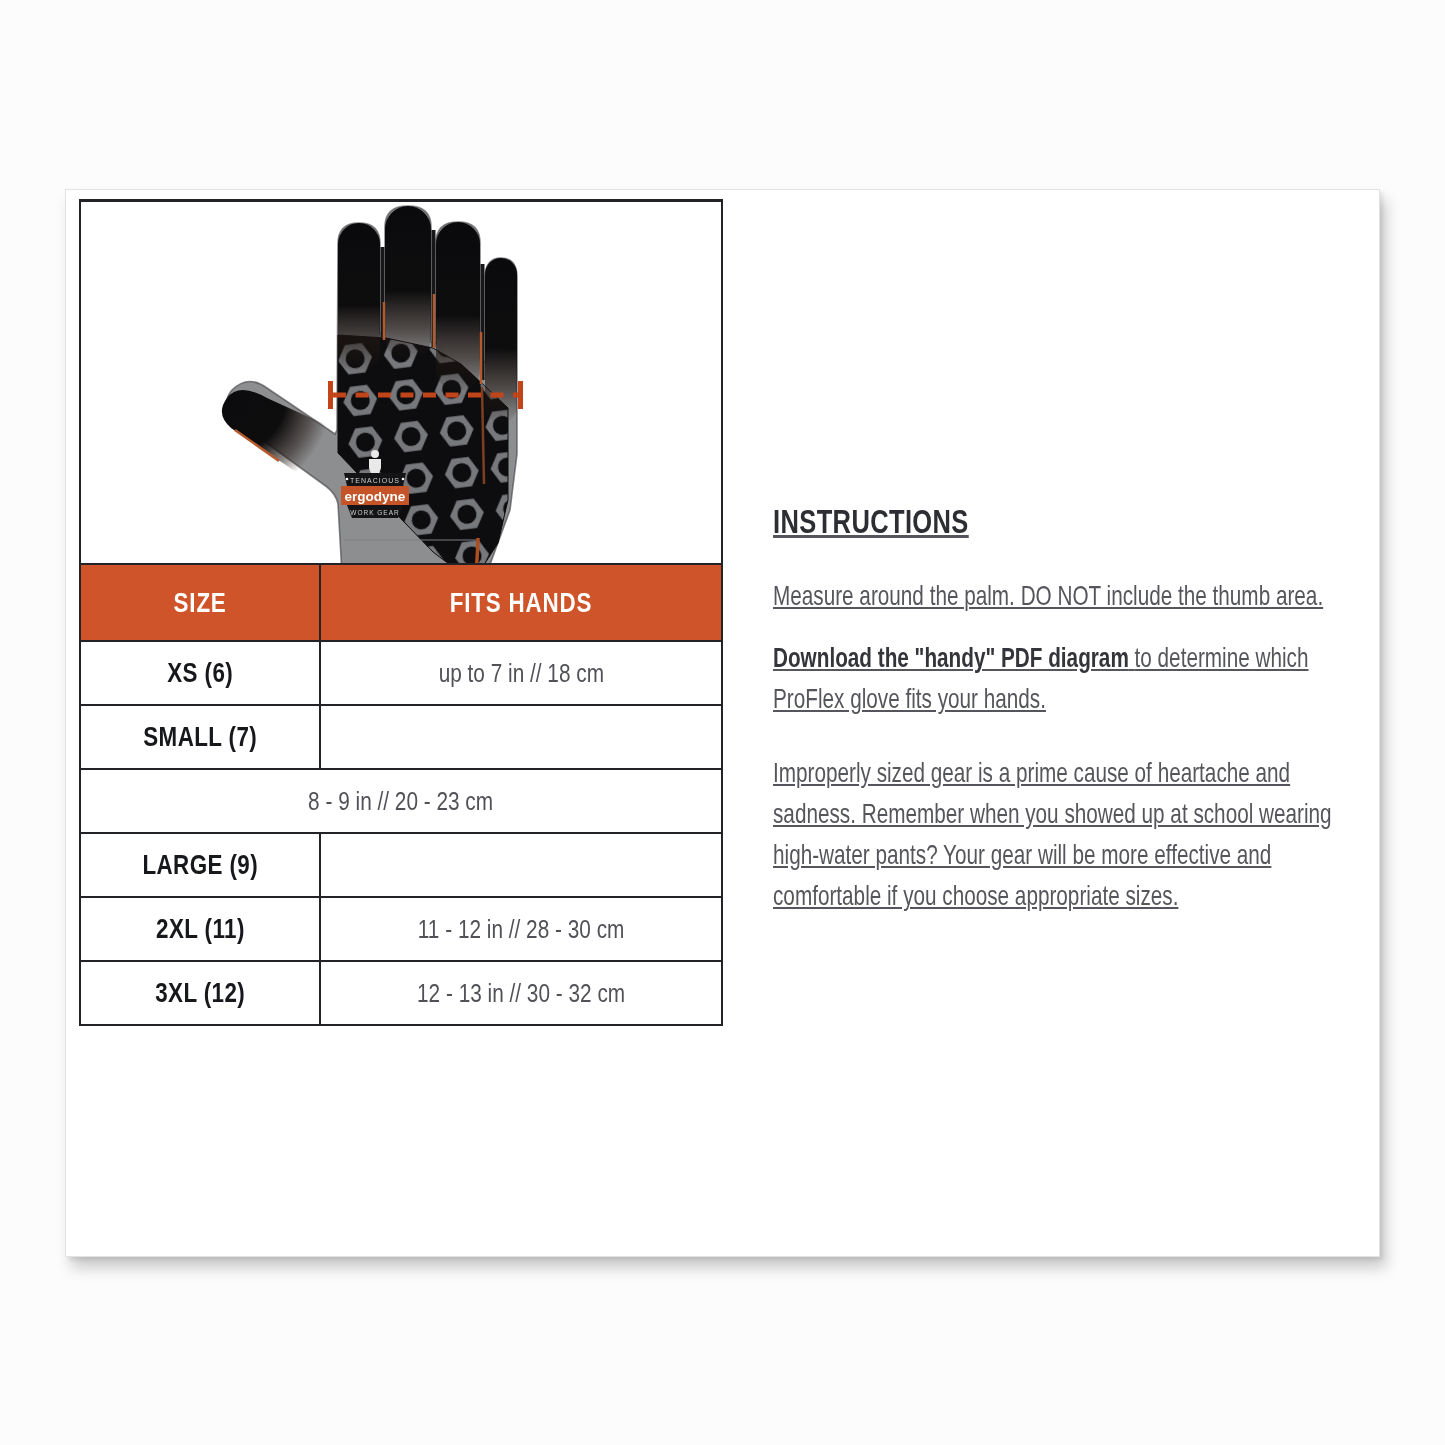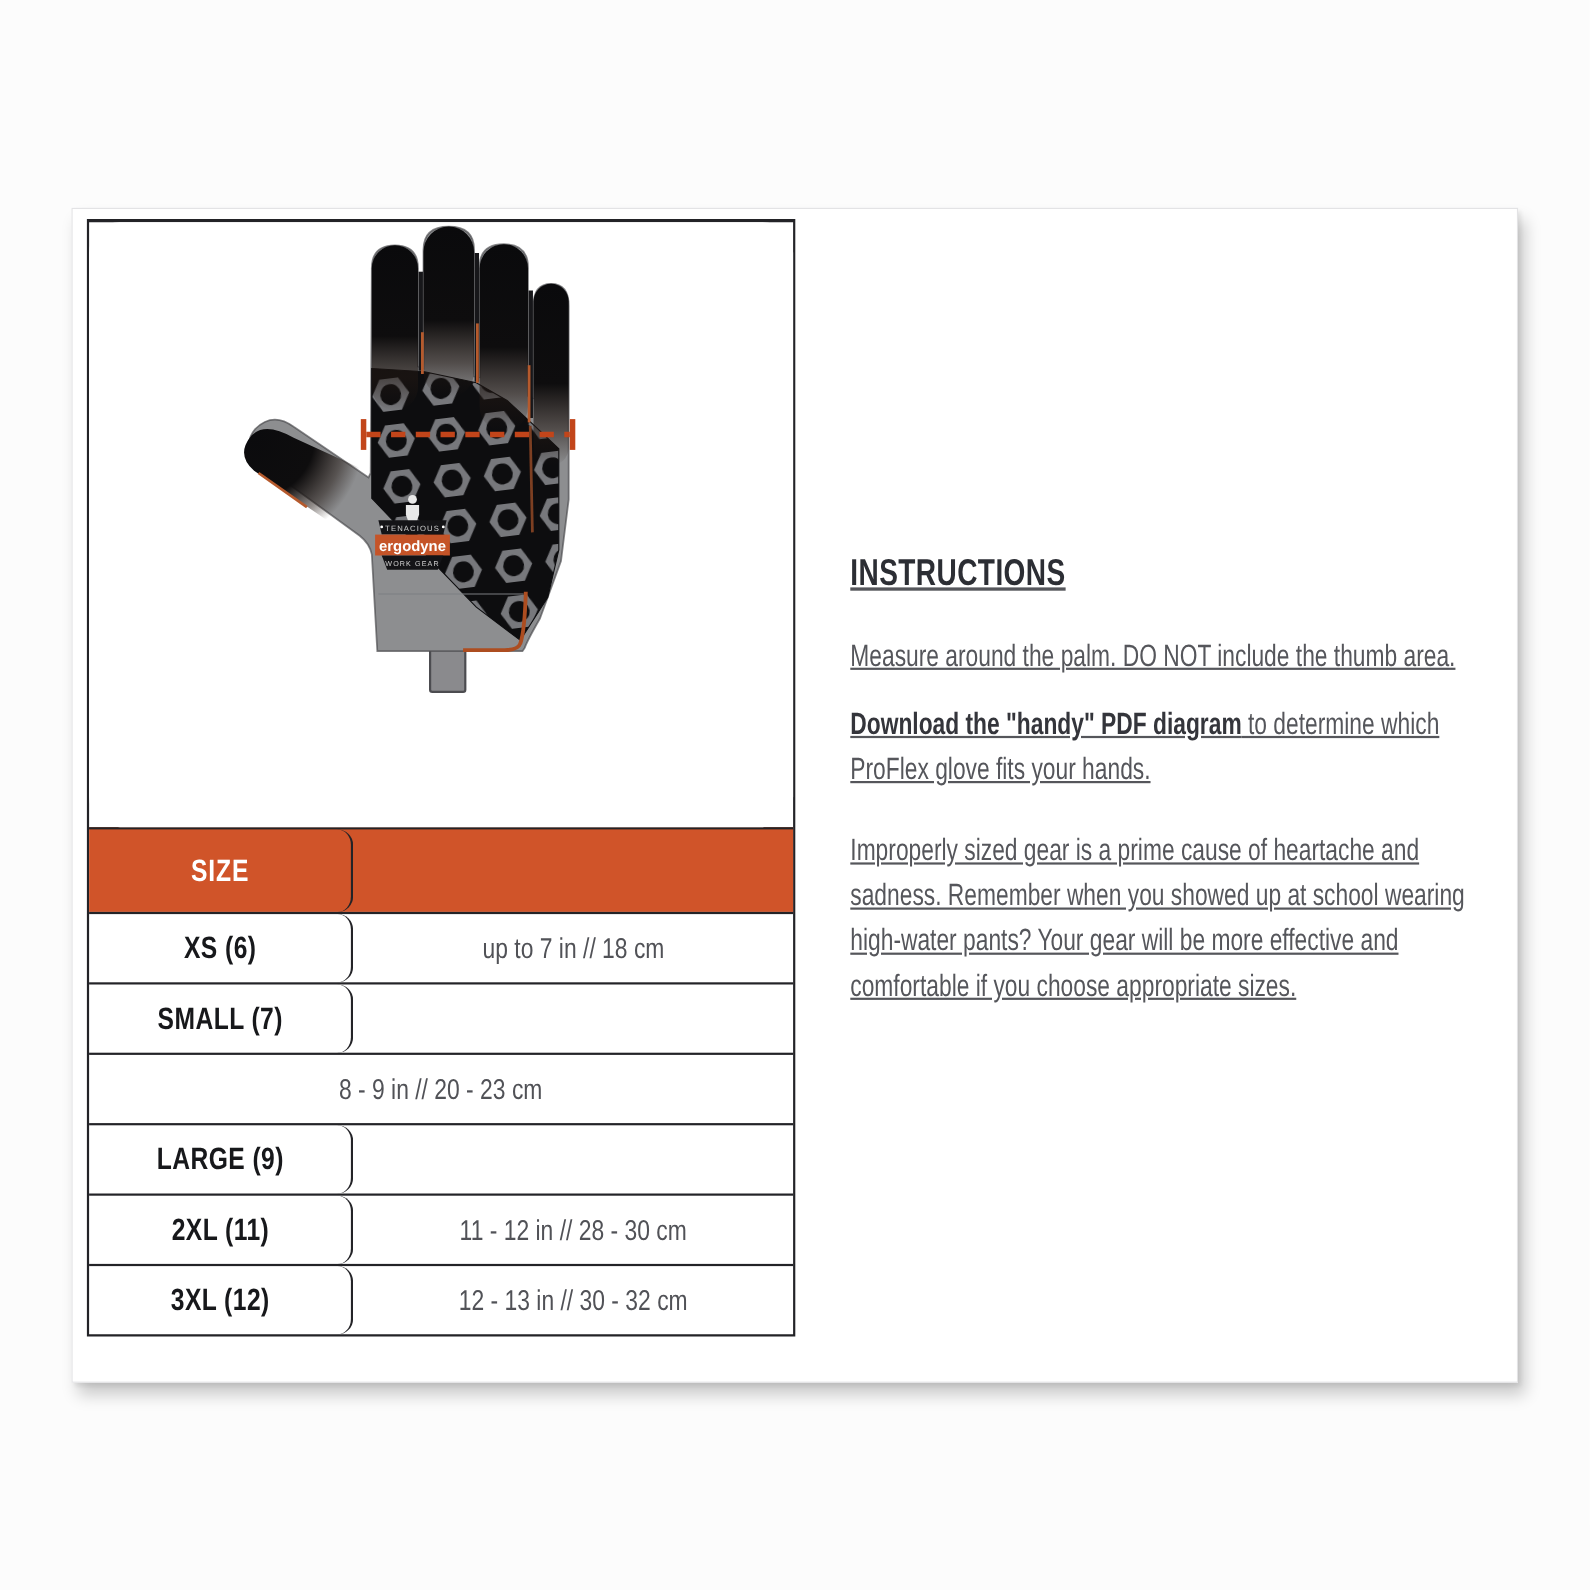--- a/index.html
+++ b/index.html
@@ -13,27 +13,27 @@
     position:absolute;left:65px;top:189px;width:1313px;height:1066px;
     background:#ffffff;border:1px solid #e3e3e5;
     box-shadow:3px 3px 4px rgba(0,0,0,0.08), 6px 11px 14px rgba(0,0,0,0.20);
   }
   
   .panel{
     position:absolute;left:13px;top:9px;width:644px;
     border:2px solid #232327;border-top-width:3px;
     background:#ffffff;box-sizing:border-box;
   }
-  .glove-area{height:550px;position:relative;background:#ffffff;overflow:hidden;border-radius:28px;}
+  .glove-area{height:361px;position:relative;background:#ffffff;overflow:hidden;}
   .glove-area svg{display:block;}
   .size-table{width:100%;}
   .t-row{display:flex;height:64px;border-top:2px solid #232327;box-sizing:border-box;}
   .t-row.t-head{height:77px;background:#d05429;}
   .t-cell{display:flex;align-items:center;justify-content:center;box-sizing:border-box;}
-  .c1{width:240px;border-right:2px solid #232327;border-radius:14px;}
+  .c1{width:240px;border-right:2px solid #232327;}
   .c2{flex:1;}
   .cond{display:inline-block;transform:scaleX(0.80);transform-origin:center;white-space:nowrap;}
   .t-head .t-cell span{
     color:#ffffff;font-weight:bold;font-size:28px;letter-spacing:1px;
   }
   .size-label{font-weight:bold;font-size:28px;color:#17181b;letter-spacing:0.5px;}
   .fits-value{font-size:26px;color:#515257;}
   
   .instructions{
     position:absolute;left:707px;top:311px;width:600px;color:#55565b;text-decoration:underline;
@@ -137,20 +137,23 @@
           <line x1="439.5" y1="179" x2="439.5" y2="207"></line>
         </g>
       </svg>
     </div>
 
     <div class="size-table">
       <div class="t-row t-head">
         <div class="t-cell c1">
             <span class="cond">SIZE</span>
           </div>
+        <div class="t-cell c2">
+            <span class="cond">FITS HANDS</span>
+          </div>
       </div>
       <div class="t-row">
         <div class="t-cell c1">
             <span class="cond size-label">XS (6)</span>
           </div>
         <div class="t-cell c2">
             <span class="cond fits-value">up to 7 in // 18 cm</span>
           </div>
       </div>
       <div class="t-row">

